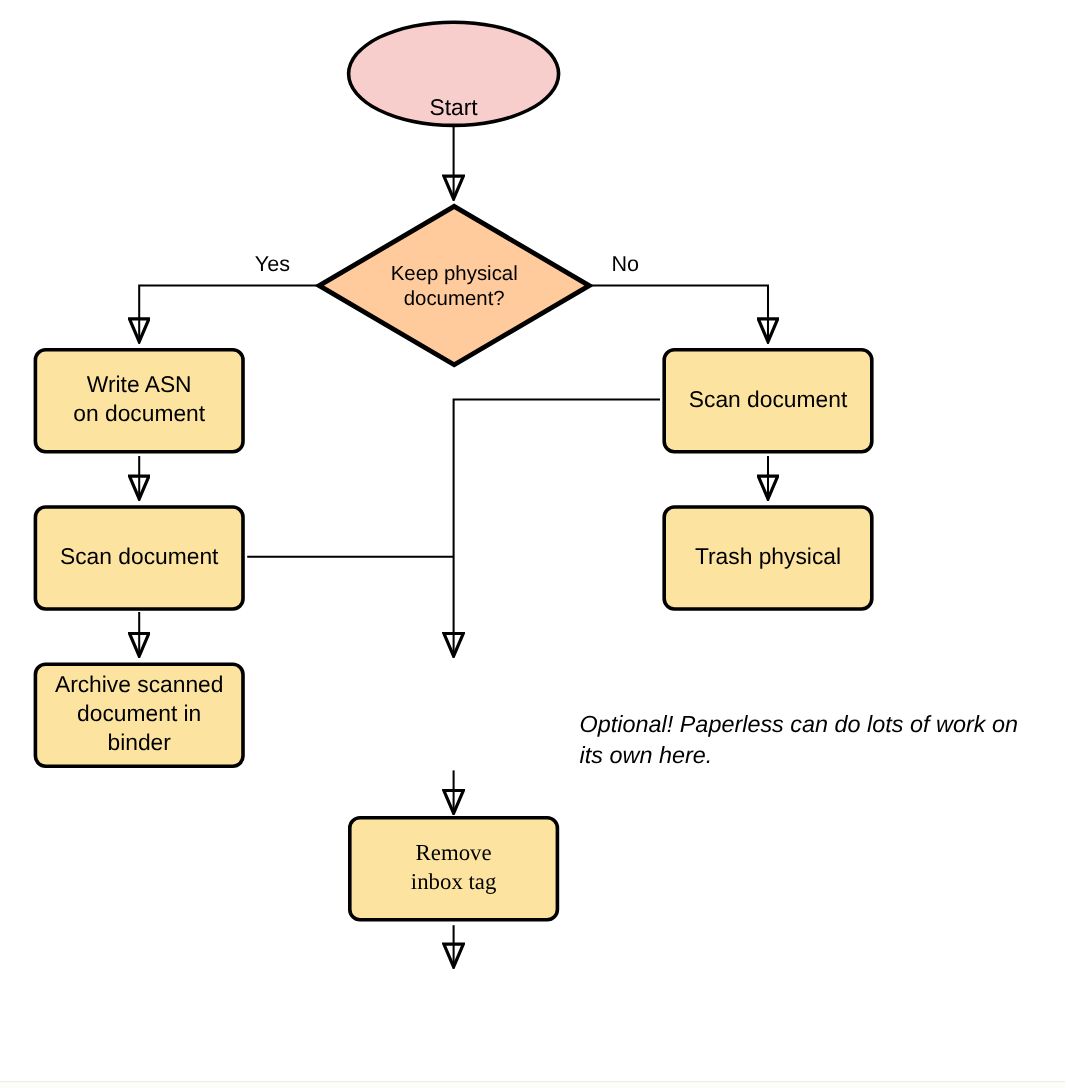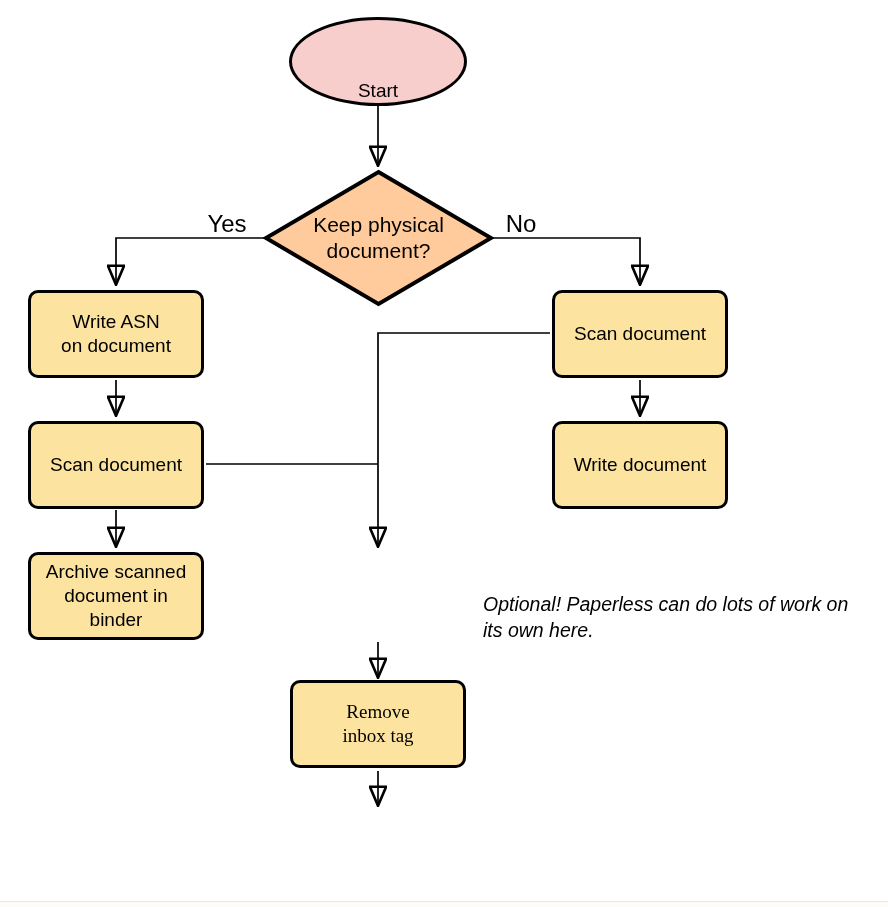--- a/index.html
+++ b/index.html
@@ -65,28 +65,28 @@
     left: 0; top: 0;
   }
   .diamond-label {
     position: absolute;
     inset: 0;
     display: flex;
     align-items: center;
     justify-content: center;
     text-align: center;
     white-space: pre-line;
-    font-size: 21px;
+    font-size: 17px;
     line-height: 1.26;
   }
   .edge-label {
     position: absolute;
     width: 60px;
     text-align: center;
-    font-size: 24px;
+    font-size: 18px;
   }
   #label-yes { left: 197px; top: 210px; }
   #label-no  { left: 491px; top: 210px; }
   .annotation {
     position: absolute;
     left: 483px;
     top: 592px;
     width: 410px;
     font-size: 19.5px;
     font-style: italic;
@@ -170,21 +170,21 @@
     <span>Archive scanned
 document in
 binder</span>
   </div>
 
   <div id="node-scan-right" class="node process">
     <span>Scan document</span>
   </div>
 
   <div id="node-trash" class="node process">
-    <span>Write document</span>
+    <span>Trash physical</span>
   </div>
 
 
   <div id="node-remove" class="node process">
     <span>Remove
 inbox tag</span>
   </div>
 
 
   <div class="annotation">Optional! Paperless can do lots of work on

